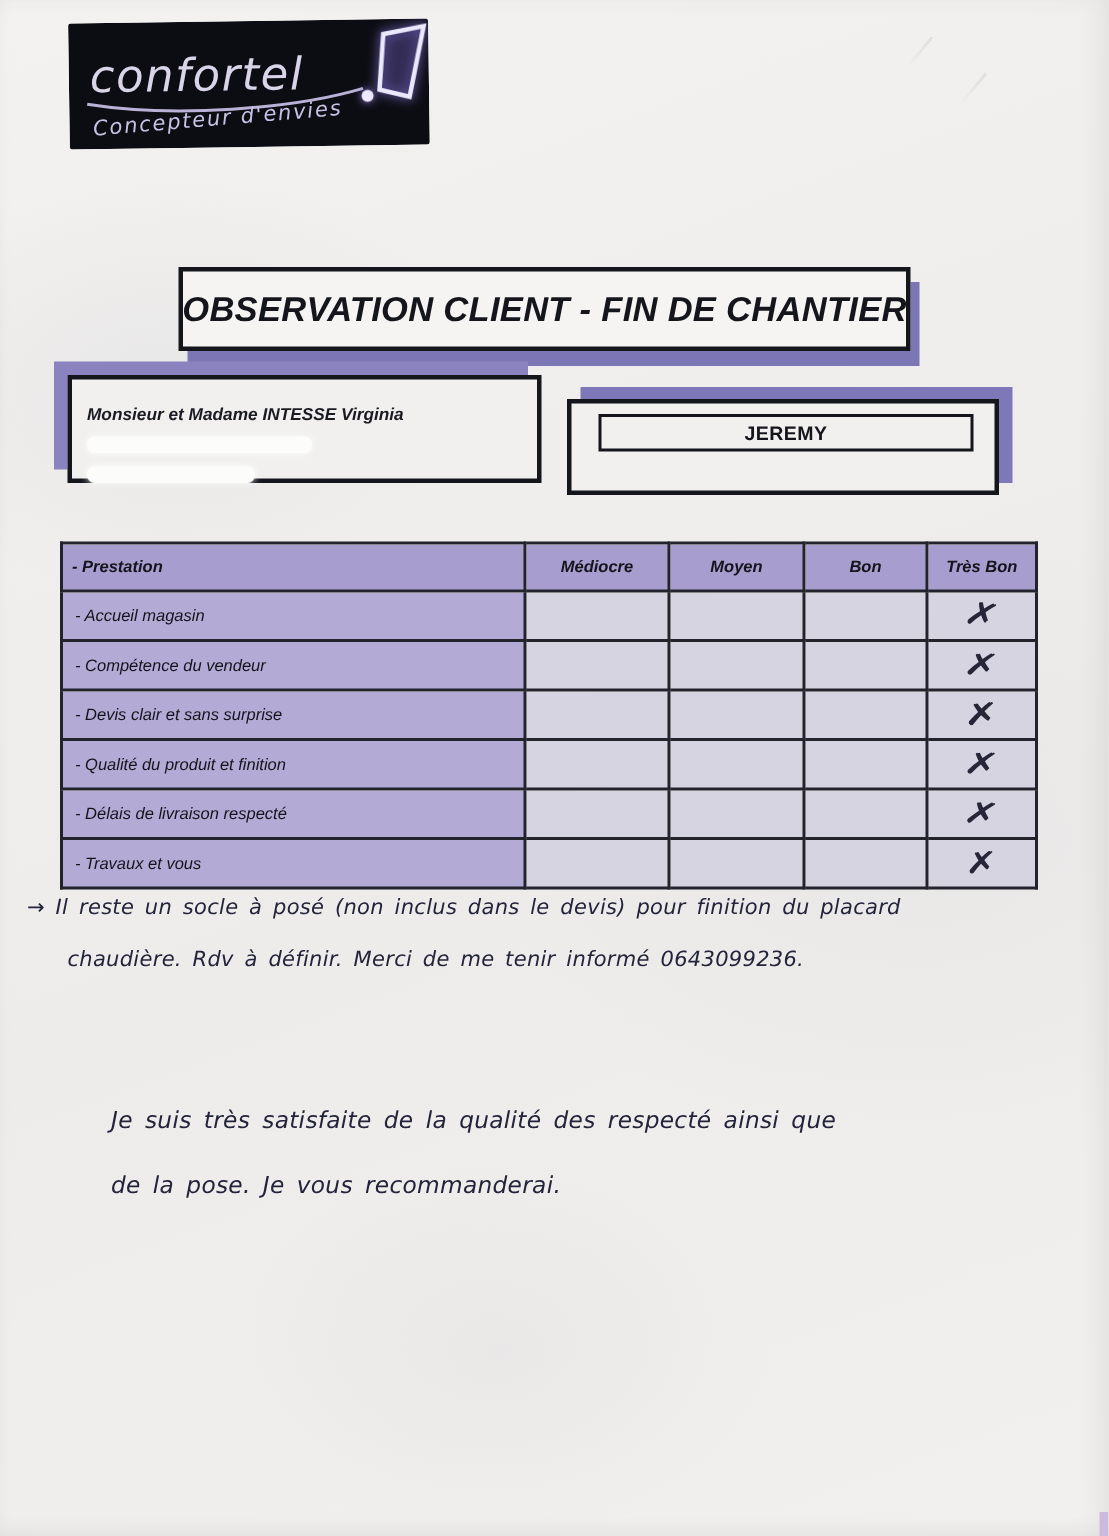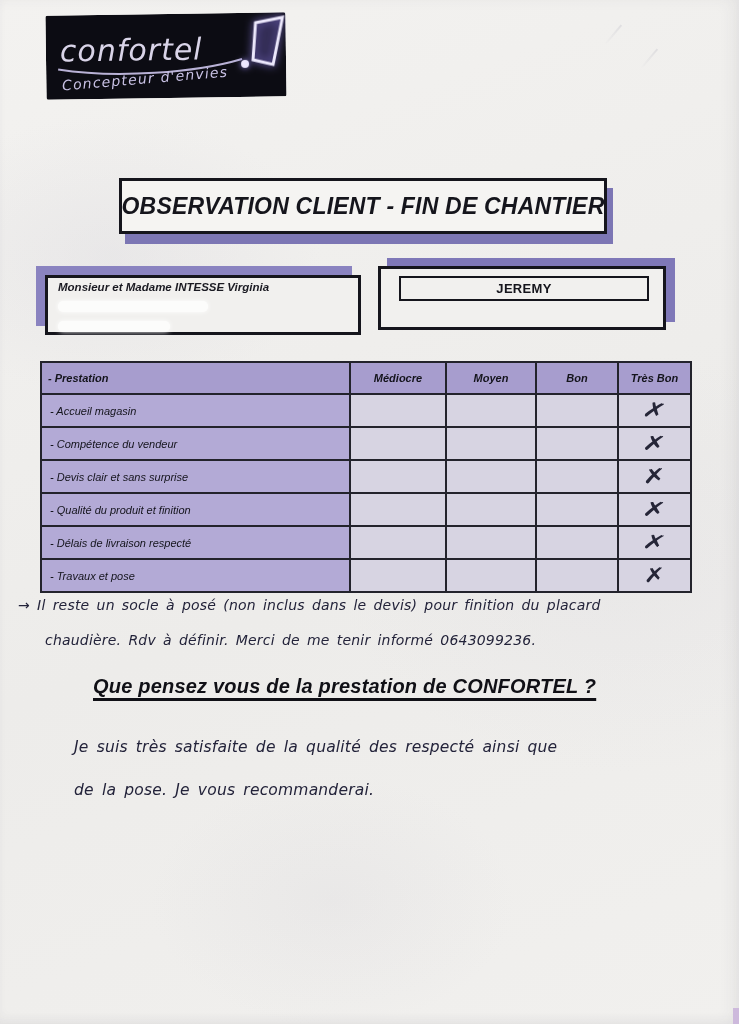--- a/index.html
+++ b/index.html
@@ -24,22 +24,22 @@
   .logo-tagline{font-family:"DejaVu Sans",sans-serif;font-style:italic;font-size:14px;fill:#c8c1e4;letter-spacing:1.2px;}
   
   .crease{position:absolute;width:2px;height:26px;transform:rotate(40deg);
     background:linear-gradient(rgba(130,130,152,.16),rgba(130,130,152,0));}
   .crease1{left:612px;top:22px;} .crease2{left:648px;top:46px;}
   
   .title-box{position:absolute;left:119px;top:178px;width:482px;height:50px;background:#f5f4f2;
     border:3px solid #15151c;box-shadow:6px 10px 0 #7c76b4;display:flex;align-items:center;justify-content:center;}
   .title-text{font-weight:bold;font-style:italic;font-size:23px;color:#15151c;letter-spacing:.2px;white-space:nowrap;}
   
-  .client-box{position:absolute;left:45px;top:275px;width:316px;height:60px;background:#f1f0ee;
-    border:3px solid #15151c;box-shadow:-9px -9px 0 #8a83c0;padding:3px 10px;box-sizing:border-box;}
+  .client-box{position:absolute;left:45px;top:250px;width:316px;height:72px;background:#f1f0ee;
+    border:3px solid #15151c;box-shadow:-9px -9px 0 #8a83c0;padding:18px 10px;box-sizing:border-box;}
   .client-name{font-weight:bold;font-style:italic;font-size:11.5px;color:#1a1a22;}
   .redacted{height:11px;background:#fcfcfb;border-radius:5px;margin-top:8px;width:150px;
     box-shadow:0 0 5px rgba(255,255,255,.95);}
   .redacted.second{width:112px;margin-top:9px;}
   .advisor-box{position:absolute;left:378px;top:266px;width:288px;height:64px;background:#f1f0ee;
     border:3px solid #15151c;box-shadow:9px -8px 0 #7f78b8;box-sizing:border-box;}
   .advisor-inner{margin:7px 0 0 18px;width:250px;height:25px;border:2.5px solid #15151c;
     display:flex;align-items:center;justify-content:center;box-sizing:border-box;}
   .advisor-name{font-weight:bold;font-size:13px;color:#15151c;letter-spacing:.3px;}
   
@@ -151,35 +151,34 @@
         <td class="rate-cell"><span class="mark">✗</span></td>
       </tr>
       <tr>
         <td class="label-cell">- Délais de livraison respecté</td>
         <td class="rate-cell"><span class="mark"></span></td>
         <td class="rate-cell"><span class="mark"></span></td>
         <td class="rate-cell"><span class="mark"></span></td>
         <td class="rate-cell"><span class="mark">✗</span></td>
       </tr>
       <tr>
-        <td class="label-cell">- Travaux et pose</td>
+        <td class="label-cell">- Travaux et vous</td>
         <td class="rate-cell"><span class="mark"></span></td>
         <td class="rate-cell"><span class="mark"></span></td>
         <td class="rate-cell"><span class="mark"></span></td>
         <td class="rate-cell"><span class="mark">✗</span></td>
       </tr>
     </tbody>
   </table>
 
   <div class="note">
     <div class="note-line">→ Il reste un socle à posé (non inclus dans le devis) pour finition du placard</div>
     <div class="note-line second">chaudière. Rdv à définir. Merci de me tenir informé 0643099236.</div>
   </div>
 
-  <div class="question-heading">Que pensez vous de la prestation de CONFORTEL ?</div>
 
   <div class="answer">
     <div class="answer-line">Je suis très satisfaite de la qualité des respecté ainsi que</div>
     <div class="answer-line">de la pose. Je vous recommanderai.</div>
   </div>
 
   <div class="corner-sliver"></div>
 
 </div>
 

